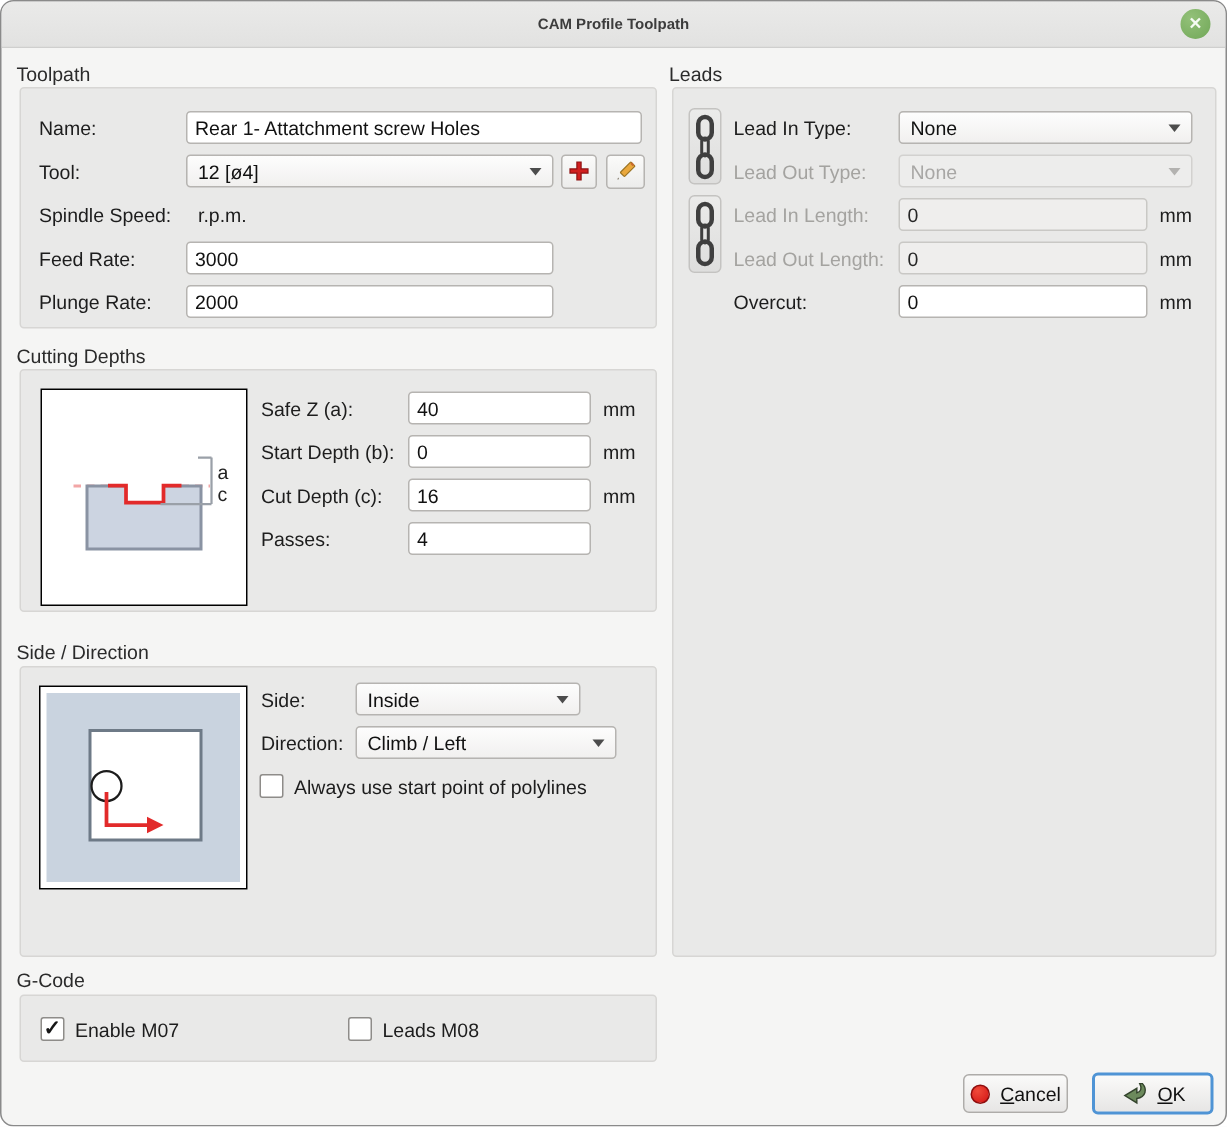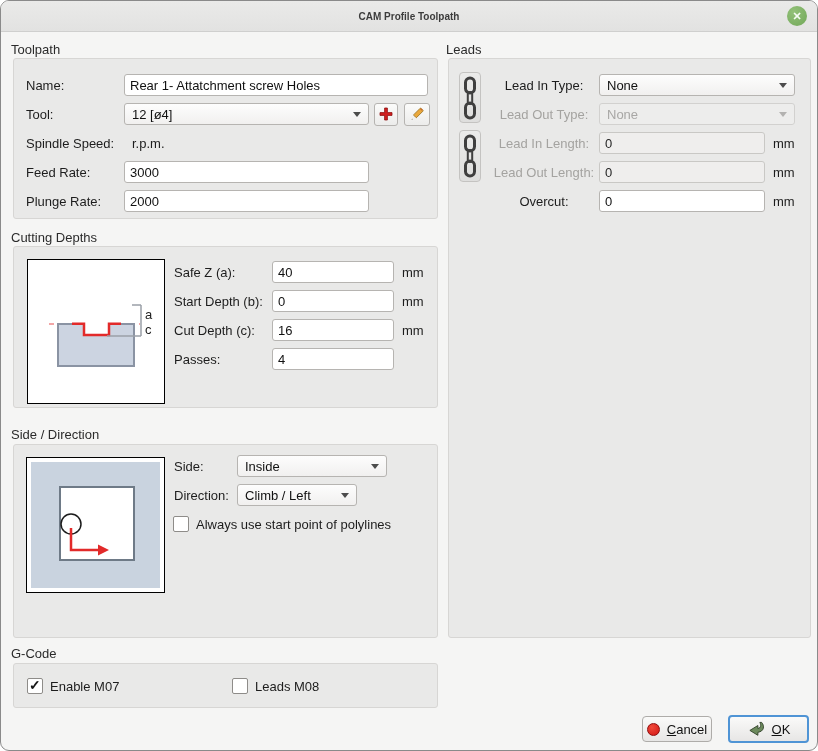--- a/index.html
+++ b/index.html
@@ -24,21 +24,21 @@
   .close-btn span { color:#f6fbf3; font-size:11px; font-weight:bold; line-height:1; }
 
   .group-label { position:absolute; font-size:13px; color:#2b2b2b; }
   .frame {
     position:absolute; background:#e9e9e8; border:1px solid #d7d6d4; border-radius:3px;
   }
   .row { position:absolute; left:12px; right:9px; height:22px; display:flex; align-items:center; }
   .lbl { font-size:13px; color:#1d1d1d; white-space:nowrap; }
   .lbl.dim { color:#a4a3a0; }
   .w98 { width:98px; flex:none; }
-  .w110 { width:110px; flex:none;text-align:center; }
+  .w110 { width:110px; flex:none; }
   .w63 { width:63px; flex:none; }
   .unit { margin-left:8px; font-size:13px; color:#1d1d1d; }
 
   input.field {
     height:22px; border:1px solid #b6b4b1; border-radius:3px; background:#ffffff;
     font-family:"Liberation Sans", sans-serif; font-size:13px; color:#111;
     padding:0 5px; outline:none;
   }
   input.field.grow { flex:1; }
   input.field.dimmed { background:#efeeed; border-color:#c9c8c5; color:#262626; }
@@ -194,21 +194,21 @@
     </div>
     <div class="row" style="left:160px;top:10px">
       <span class="lbl w63">Side:</span>
       <div class="combo" style="width:150px">
         <span class="combo-text">Inside</span>
         <span class="tri"></span>
       </div>
     </div>
     <div class="row" style="left:160px;top:39px">
       <span class="lbl w63">Direction:</span>
-      <div class="combo" style="width:120px">
+      <div class="combo" style="width:174px">
         <span class="combo-text">Climb / Left</span>
         <span class="tri"></span>
       </div>
     </div>
     <div class="row" style="left:159px;top:68px">
       <span class="checkbox"></span>
       <span class="cb-label">Always use start point of polylines</span>
     </div>
   </div>
 

